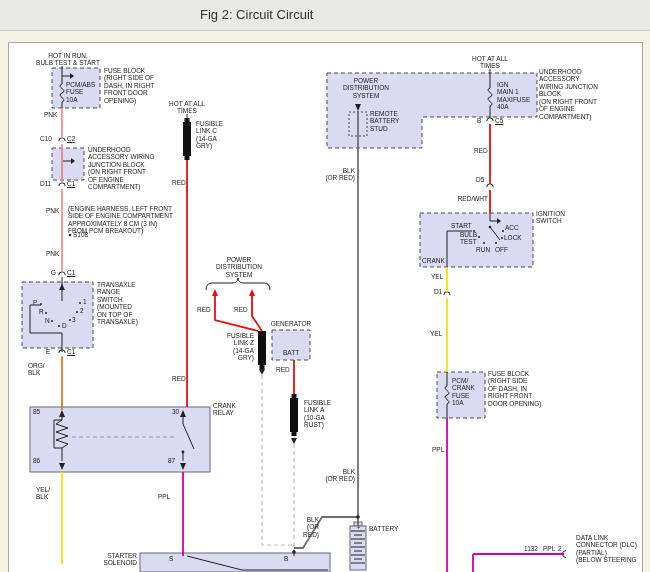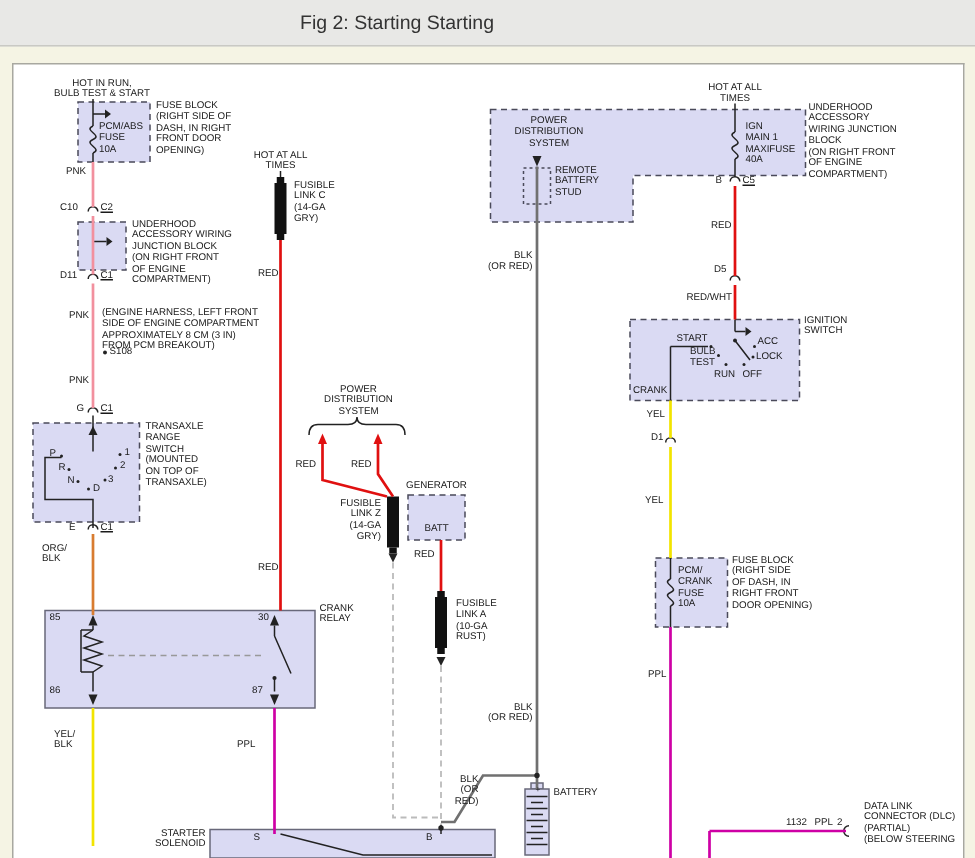--- a/index.html
+++ b/index.html
@@ -51,21 +51,21 @@
   .wd{stroke:#bbbbbb;stroke-width:1.2;stroke-dasharray:4 3;fill:none;}
   .bar{fill:#111;}
   .ah{fill:#222;stroke:none;}
   .ahr{fill:#E01010;stroke:none;}
   .dot{fill:#222;stroke:none;}
 </style>
 </head>
 <body>
 
 <div id="titlebar">
-  <span id="title">Fig 2: Starting Starting</span>
+  <span id="title">Fig 2: Circuit Circuit</span>
 </div>
 
 <div id="canvas"></div>
 
 <svg id="wiring" viewBox="0 0 650 572" xmlns="http://www.w3.org/2000/svg">
 
   <g>
     <rect class="bx d" x="52" y="68" width="48" height="40"></rect>
     <rect class="bx d" x="52" y="148" width="32" height="32"></rect>
     <rect class="bx d" x="22" y="282" width="71" height="66"></rect>

